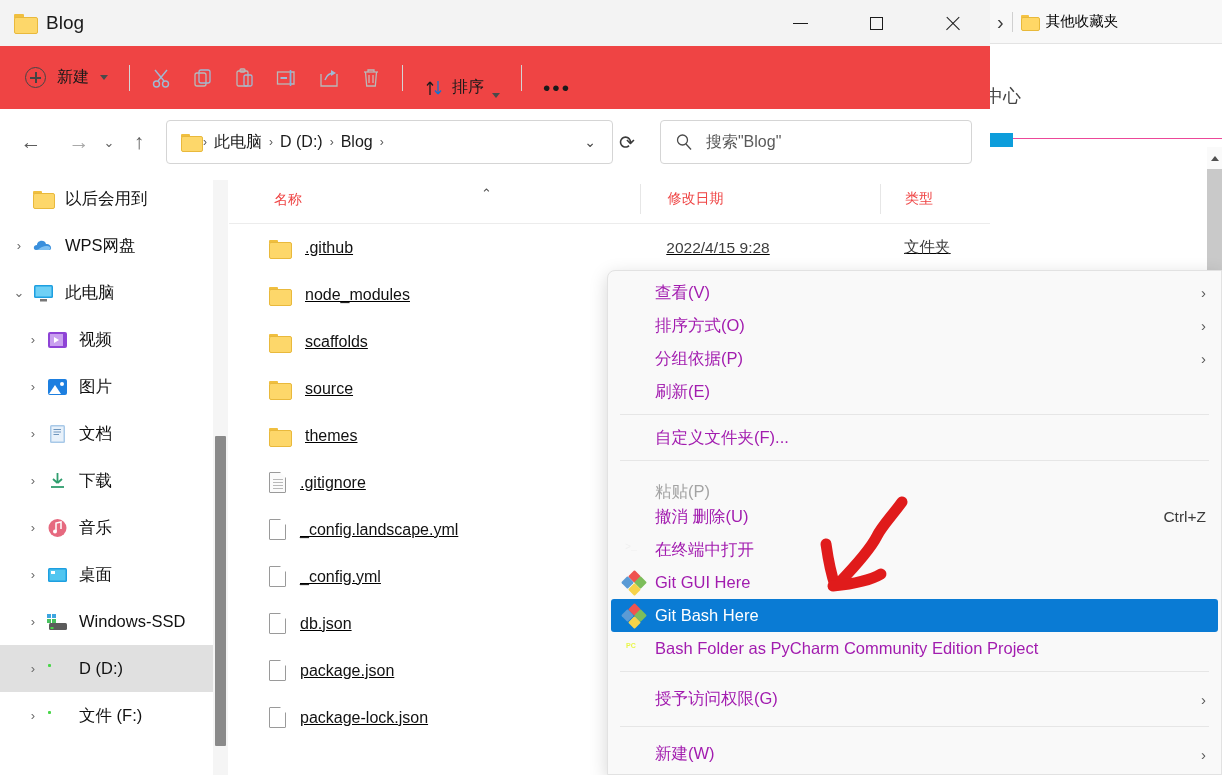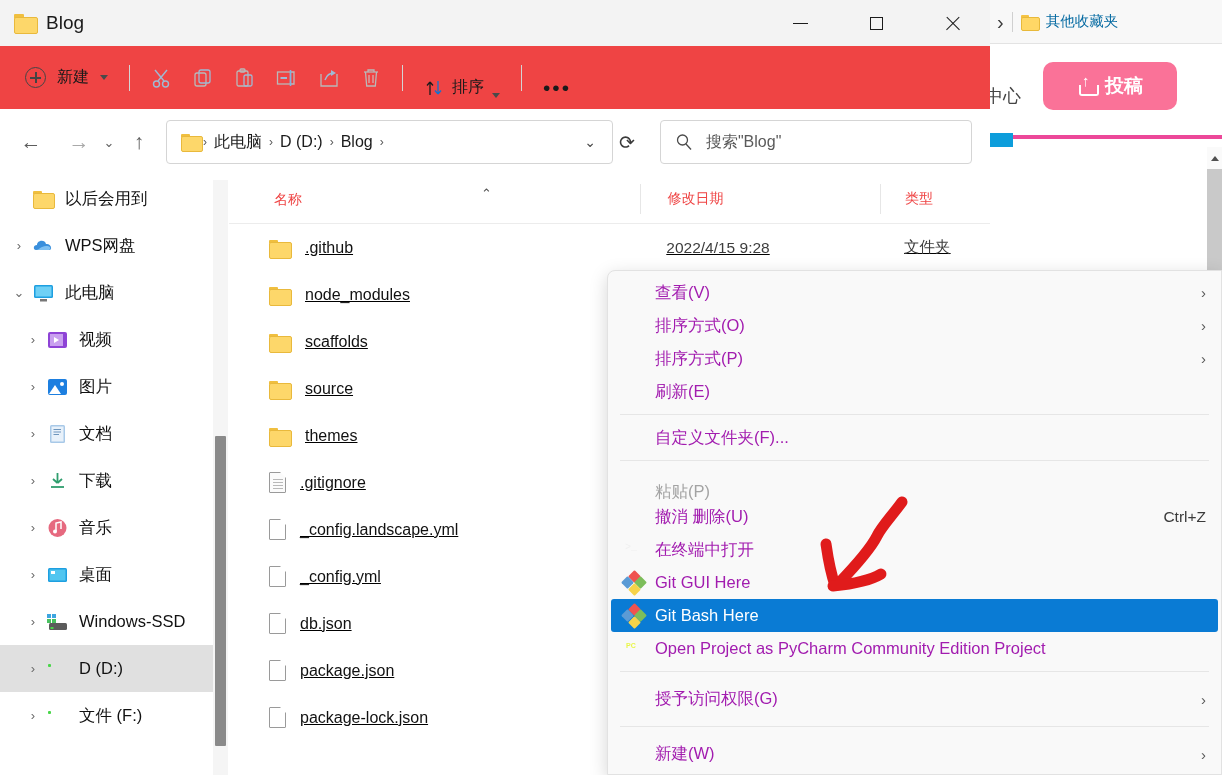--- a/index.html
+++ b/index.html
@@ -27,25 +27,25 @@
     width: 17px; height: 14px; position: relative; flex: 0 0 auto;
   }
   .bm-folder::before {
     content: ""; position: absolute; left: 0; top: 0; width: 8px; height: 3px;
     background: #f5c344; border-radius: 1px 1px 0 0;
   }
   .bm-folder::after {
     content: ""; position: absolute; left: 0; top: 2px; width: 17px; height: 12px;
     background: #ffd766; border: 1px solid #e8b93a; border-radius: 2px;
   }
-  .bm-label { font-size: 14.5px; color: #0369a1; white-space: nowrap; }
+  .bm-label { font-size: 14.5px; color: #000000; white-space: nowrap; }
 
   .browser-header {
     position: absolute; left: 0; top: 44px; width: 237px; height: 95px;
-    background: #ffffff; border-bottom: 4px solid #ec4899;
+    background: #ffffff; border-bottom: 1px solid #ec4899;
   }
   .browser-hdr-text {
     position: absolute; left: 0px; top: 40px; font-size: 18px; color: #444;
     white-space: nowrap;
   }
   .browser-hdr-paren {
     position: absolute; left: -4px; top: 12px; font-size: 22px; color: #333;
   }
   .submit-btn {
     position: absolute; left: 58px; top: 18px; width: 134px; height: 48px;
@@ -352,24 +352,20 @@
   <div class="browser">
     <div class="browser-bookmarkbar">
       <span class="bm-chev">›</span>
       <span class="bm-divider"></span>
       <span class="bm-folder"></span>
       <span class="bm-label">其他收藏夹</span>
     </div>
     <div class="browser-header">
       <span class="browser-hdr-paren">)</span>
       <span class="browser-hdr-text">中心</span>
-      <div class="submit-btn">
-        <span class="upload-ico"></span>
-        <span>投稿</span>
-      </div>
     </div>
     <div class="browser-blue-tab"></div>
     <div class="browser-body">
       <div class="browser-scroll-up"></div>
       <div class="browser-scroll-thumb"></div>
       <div class="browser-bottom-edge"></div>
     </div>
   </div>
 
   <div class="explorer">
@@ -738,21 +734,21 @@
 
     <div class="ctxitem">
       <span class="ctxlabel indent">查看(V)</span>
       <span class="ctxsub">›</span>
     </div>
     <div class="ctxitem">
       <span class="ctxlabel indent">排序方式(O)</span>
       <span class="ctxsub">›</span>
     </div>
     <div class="ctxitem">
-      <span class="ctxlabel indent">排序方式(P)</span>
+      <span class="ctxlabel indent">分组依据(P)</span>
       <span class="ctxsub">›</span>
     </div>
     <div class="ctxitem">
       <span class="ctxlabel indent">刷新(E)</span>
     </div>
 
     <div class="ctxdiv"></div>
 
     <div class="ctxitem">
       <span class="ctxlabel indent">自定义文件夹(F)...</span>
@@ -774,21 +770,21 @@
     <div class="ctxitem">
       <span class="ctxico"><span class="ico-git"><i class="t"></i><i class="l"></i><i class="r"></i><i class="b"></i></span></span>
       <span class="ctxlabel">Git GUI Here</span>
     </div>
     <div class="ctxitem selected">
       <span class="ctxico"><span class="ico-git"><i class="t"></i><i class="l"></i><i class="r"></i><i class="b"></i></span></span>
       <span class="ctxlabel">Git Bash Here</span>
     </div>
     <div class="ctxitem">
       <span class="ctxico"><span class="ico-pycharm"></span></span>
-      <span class="ctxlabel">Open Project as PyCharm Community Edition Project</span>
+      <span class="ctxlabel">Bash Folder as PyCharm Community Edition Project</span>
     </div>
 
     <div class="ctxdiv"></div>
 
     <div class="ctxitem" style="height:42px">
       <span class="ctxlabel indent">授予访问权限(G)</span>
       <span class="ctxsub">›</span>
     </div>
 
     <div class="ctxdiv"></div>

